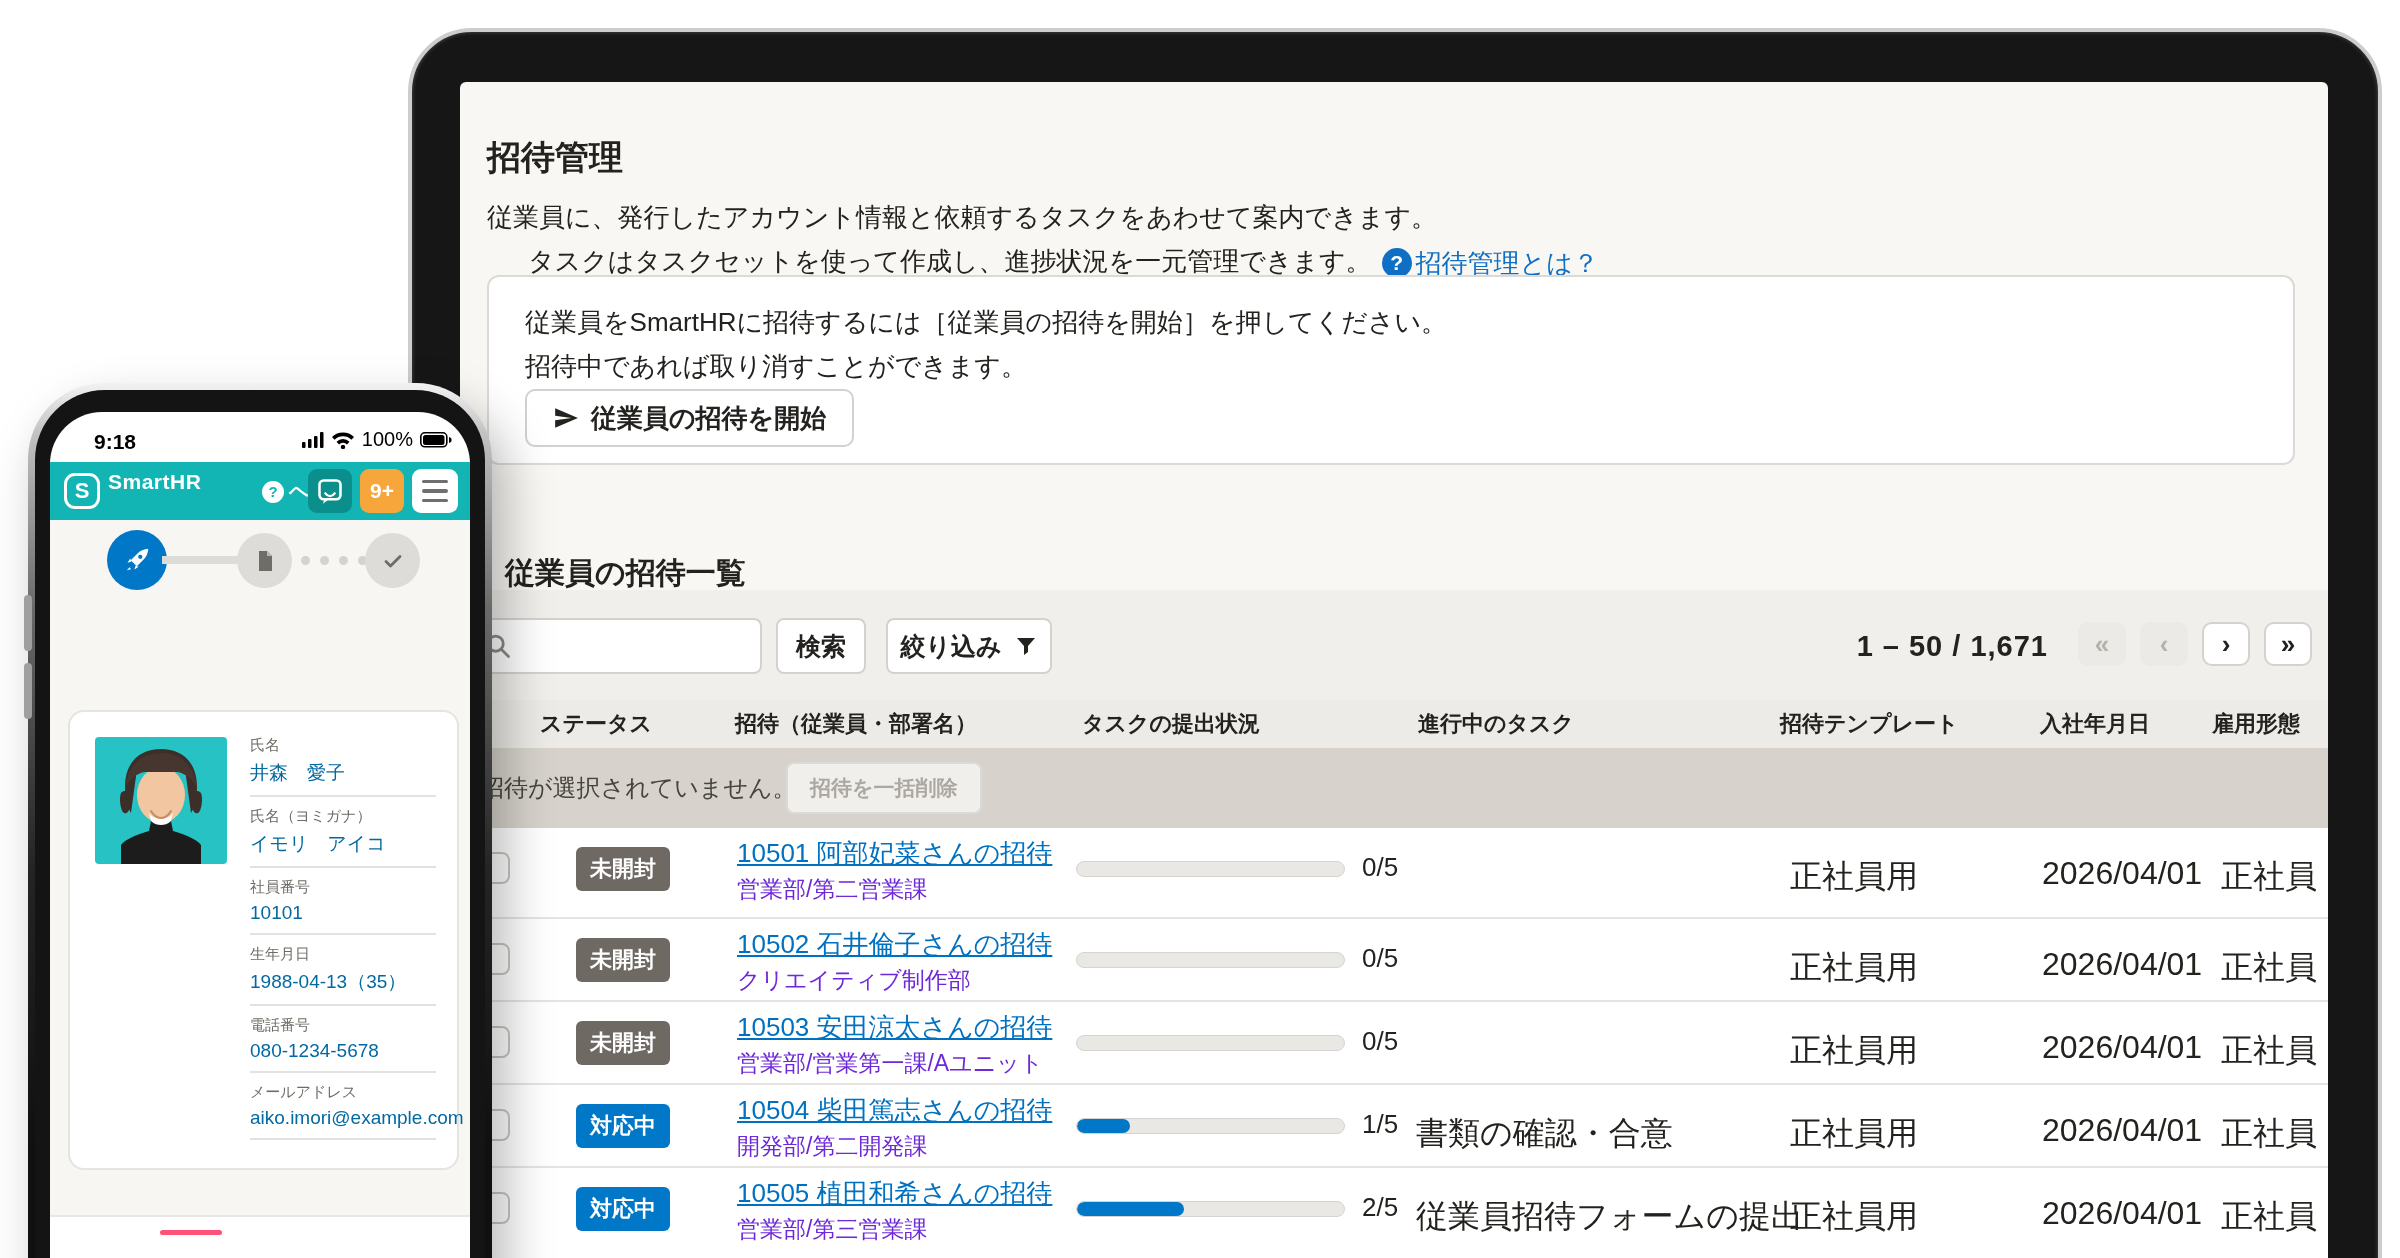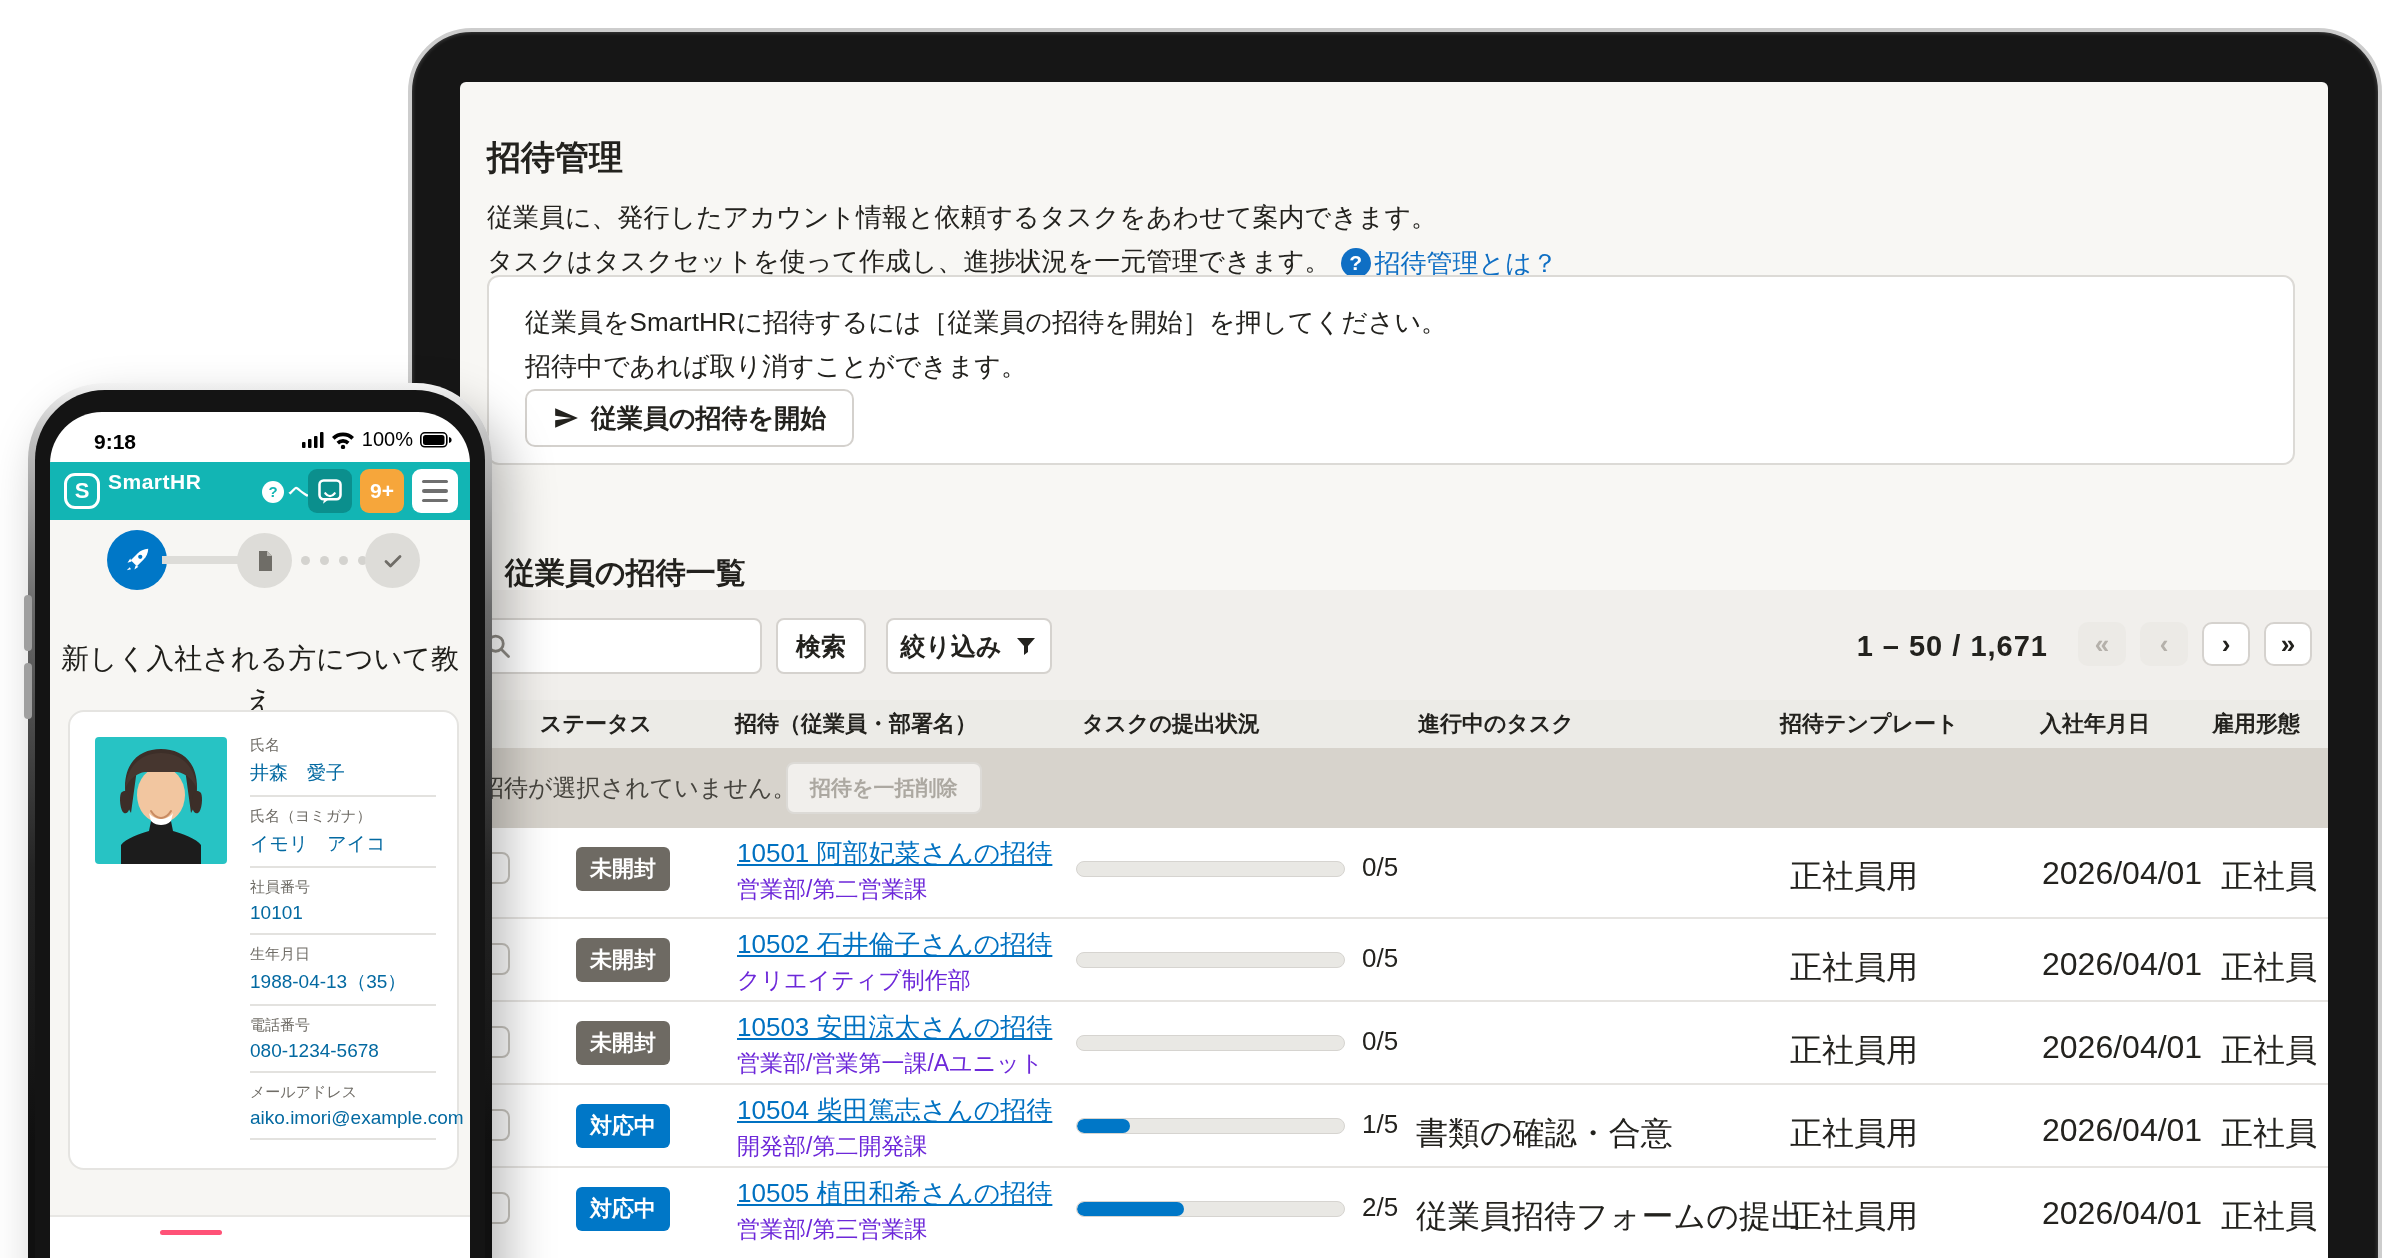--- a/index.html
+++ b/index.html
@@ -148,21 +148,21 @@
   svg{display:block;}
 </style>
 </head>
 <body>
 
 <div class="tablet">
   <div class="tablet-screen">
 
     <h1 class="page-title">招待管理</h1>
     <p class="desc" style="top:92px;">従業員に、発行したアカウント情報と依頼するタスクをあわせて案内できます。</p>
-    <p class="desc" style="top:136px;">
+    <p class="desc" style="top:136px;margin-left:41px;">
       <span>タスクはタスクセットを使って作成し、進捗状況を一元管理できます。</span><a class="desc-link">
           <span class="qcircle">?</span>
           <span>招待管理とは？</span>
         </a>
     </p>
 
     <div class="notice">
       <p style="top:28px;">従業員をSmartHRに招待するには［従業員の招待を開始］を押してください。</p>
       <p style="top:72px;">招待中であれば取り消すことができます。</p>
       <button class="start-btn">
@@ -355,24 +355,20 @@
         <span class="step-dot" style="left:251px;"></span>
         <span class="step-dot" style="left:270px;"></span>
         <span class="step-dot" style="left:289px;"></span>
         <span class="step-dot" style="left:308px;"></span>
         <span class="step-circle step-3">
           <svg width="24" height="24" viewBox="0 0 24 24">
             <path d="M5 12.5l4.5 4.5L19 7.5" fill="none" stroke="#6f6d67" stroke-width="2.8" stroke-linecap="round" stroke-linejoin="round"></path>
           </svg>
         </span>
 
-        <div class="wizard-title">
-          <div>新しく入社される方について教え</div>
-          <div>てください</div>
-        </div>
 
         <div class="card">
           <div class="photo">
             <svg width="132" height="127" viewBox="0 0 132 127">
               <rect width="132" height="127" fill="#27c3c4"></rect>
               <path d="M30 50c0-26 16-38 36-38s36 12 36 38c0 10-2 20-6 26l-6-44H42l-6 44c-4-6-6-16-6-26z" fill="#3c2e28"></path>
               <ellipse cx="66" cy="58" rx="24" ry="28" fill="#f2c6a0"></ellipse>
               <path d="M30 52c2-24 17-36 36-36s34 12 36 36c-4-10-12-16-20-17l-32 0c-8 1-16 7-20 17z" fill="#46362f"></path>
               <path d="M26 56c4-4 8-2 9 6 1 9-2 16-6 14s-5-16-3-20zM106 56c-4-4-8-2-9 6-1 9 2 16 6 14s5-16 3-20z" fill="#3c2e28"></path>
               <path d="M56 84h20l2 10c8 2 24 8 28 14v19H26v-19c4-6 20-12 28-14l2-10z" fill="#1c1c1c"></path>

